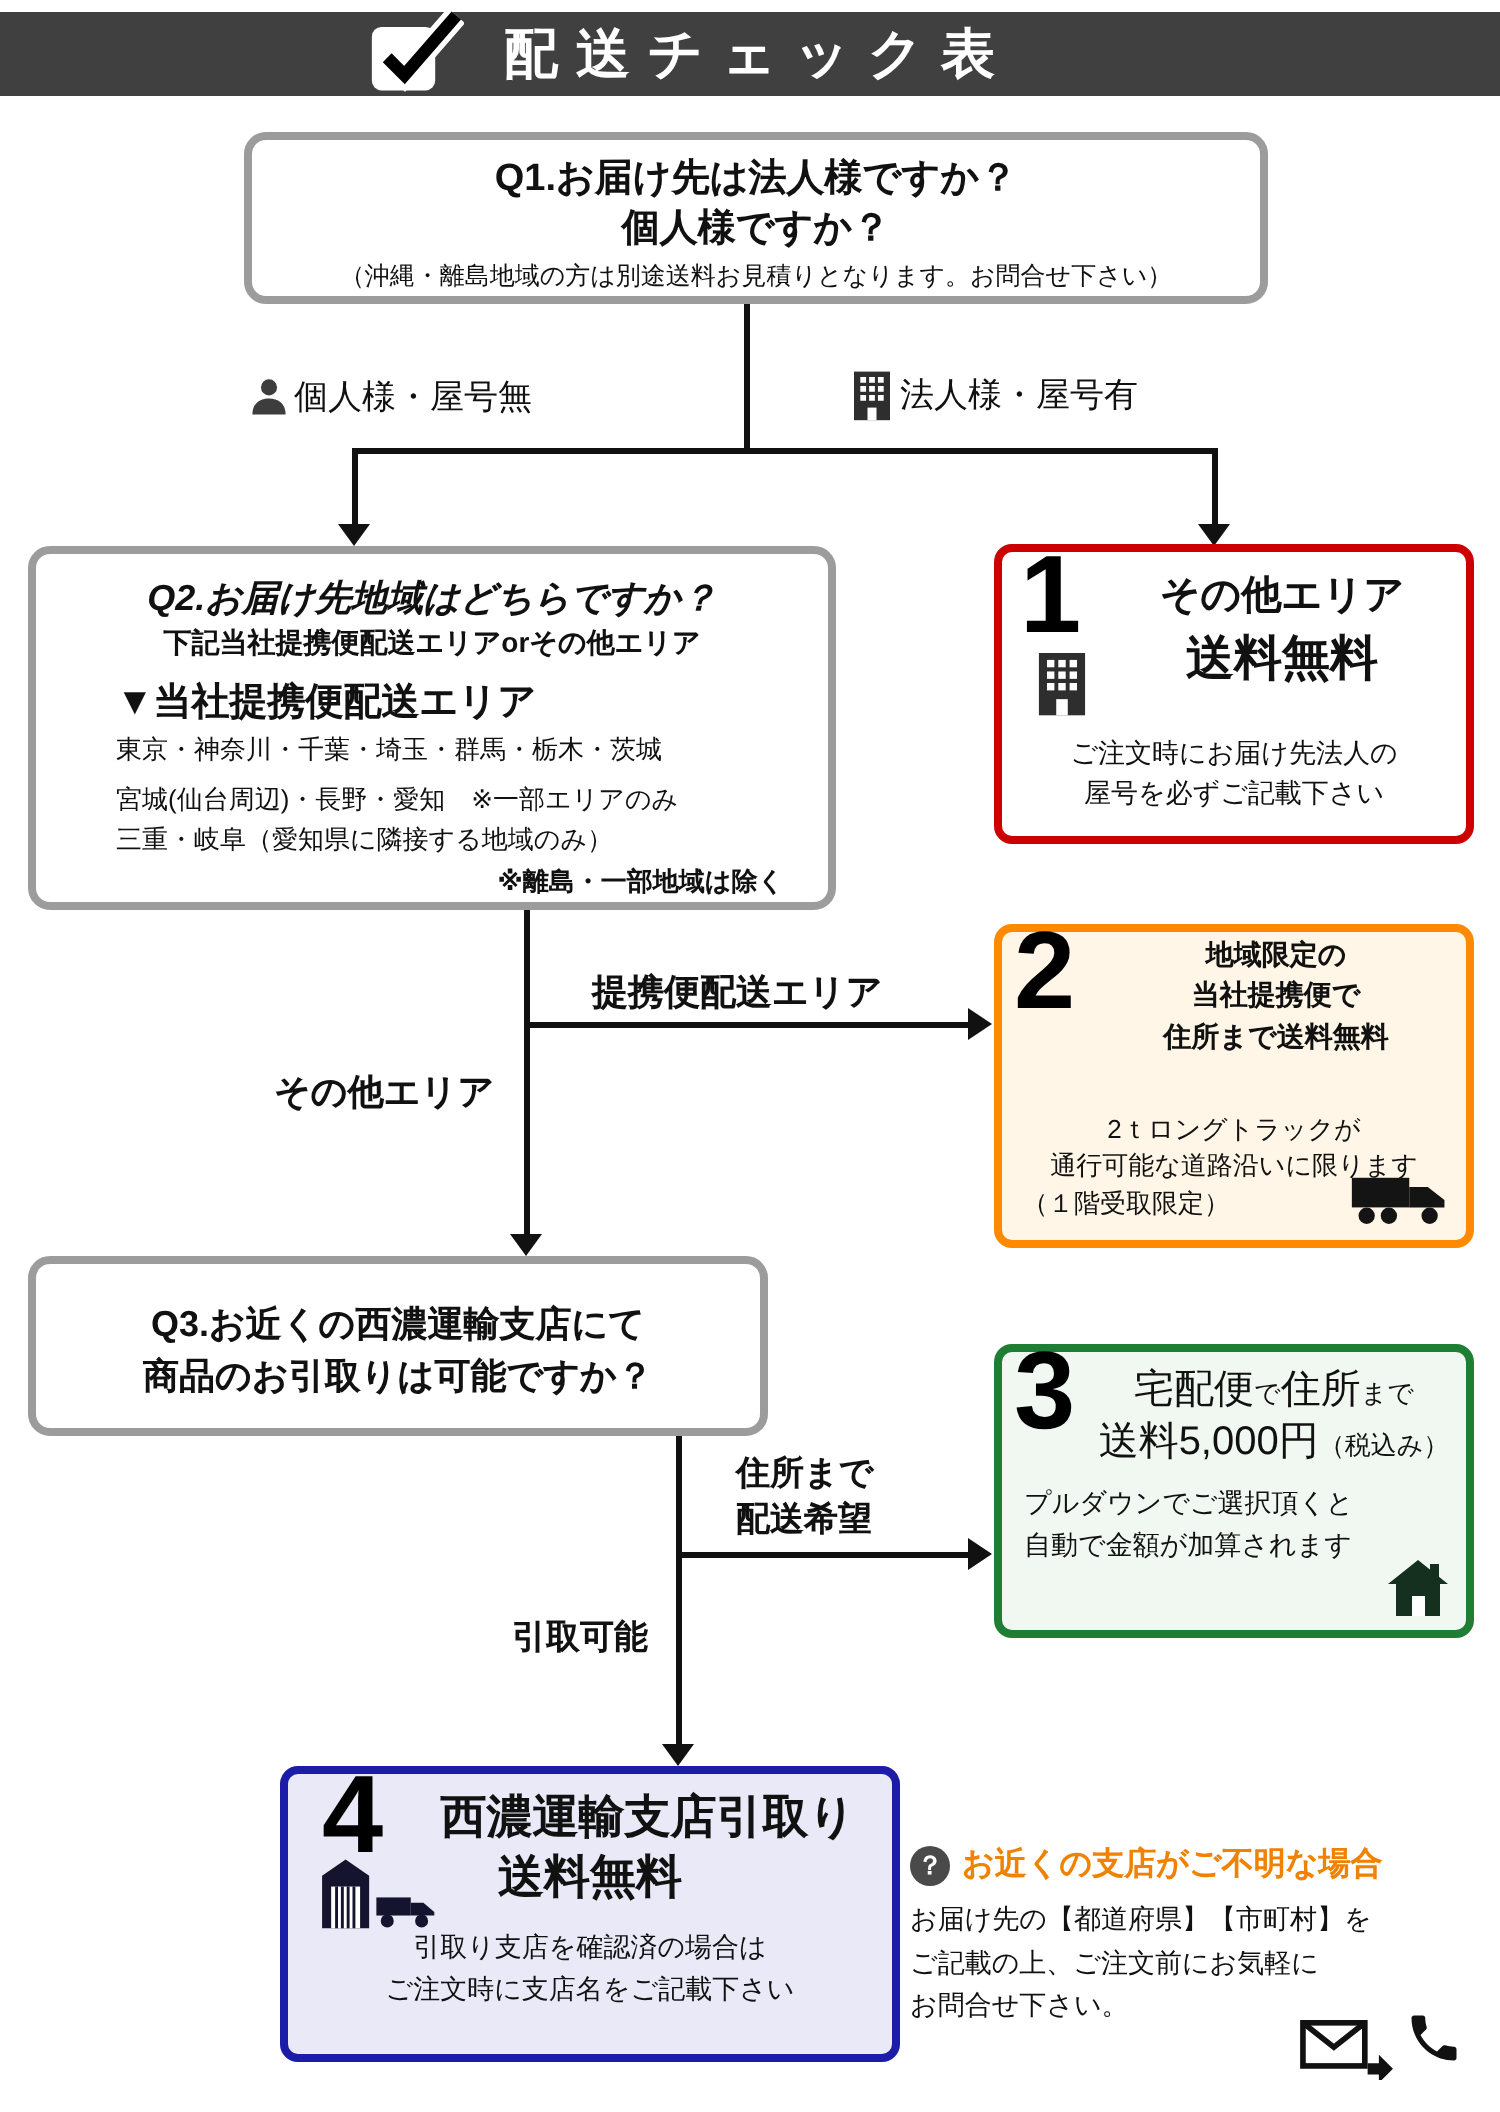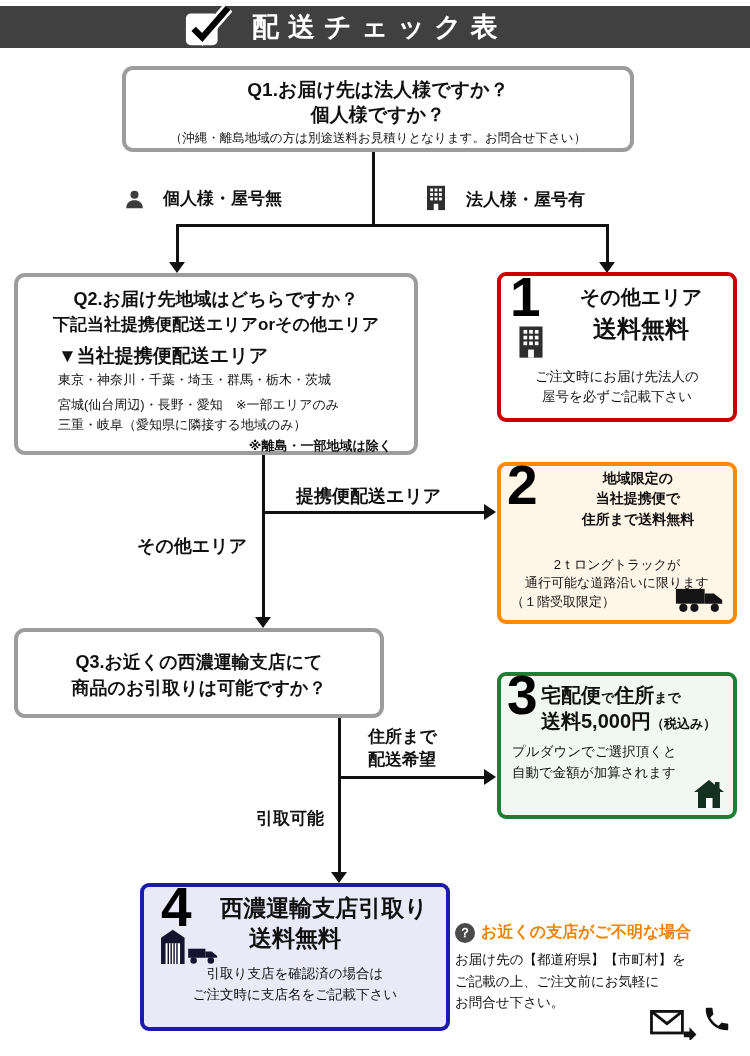--- a/index.html
+++ b/index.html
@@ -14,43 +14,43 @@
   .header-title { position:absolute; left:252px; top:0; height:42px; line-height:42px;
                   color:#fff; font-size:27px; font-weight:bold; letter-spacing:9px; white-space:nowrap; }
 
   
   .qbox { position:absolute; background:#fff; border:4px solid #9c9c9c; border-radius:11px; }
   #q1 { left:122px; top:66px; width:512px; height:86px; text-align:center; padding-top:7px; }
   .q1-line { font-size:19px; font-weight:bold; line-height:1.32; }
   .q1-note { font-size:12.5px; margin-top:3px; }
 
   #q2 { left:14px; top:273px; width:404px; height:182px; padding-top:10px; }
-  .q2-l1 { font-size:18px; font-weight:bold; text-align:center; }
-  .q2-l2 { font-size:17px; font-weight:bold; text-align:center; margin-top:2px; }
+  .q2-l1 { font-size:18px; font-weight:bold; text-align:center;font-style:italic; }
+  .q2-l2 { font-size:14px; font-weight:bold; text-align:center; margin-top:2px; }
   .q2-areas { padding-left:40px; margin-top:7px; }
   .q2-ah { font-size:19px; font-weight:bold; }
   .q2-ar { font-size:13px; margin-top:2px; }
   .q2-gap { margin-top:7px; }
   .q2-note { font-size:13px; font-weight:bold; text-align:right; padding-right:22px; margin-top:3px; }
 
   #q3 { left:14px; top:628px; width:370px; height:90px; text-align:center; padding-top:17px; }
   .q3-line { font-size:18px; font-weight:bold; line-height:1.45; }
 
   
   .line { position:absolute; background:#111; }
   .arr-down { position:absolute; width:0; height:0;
               border-left:8px solid transparent; border-right:8px solid transparent;
               border-top:11px solid #111; }
   .arr-right { position:absolute; width:0; height:0;
                border-top:8px solid transparent; border-bottom:8px solid transparent;
                border-left:12px solid #111; }
 
   
-  .blabel { position:absolute; display:flex; align-items:flex-end; gap:18px;
-            font-size:17px; font-weight:bold; white-space:nowrap; }
+  .blabel { position:absolute; display:flex; align-items:center; gap:2px;
+            font-size:17px; font-weight:normal; white-space:nowrap; }
   .flabel { position:absolute; font-size:18px; font-weight:bold; white-space:nowrap; }
   .flabel.small { font-size:17px; line-height:1.35; }
   .icon svg { display:block; }
 
   
   .rbox { position:absolute; border-radius:9px; }
   #r1 { left:497px; top:272px; width:240px; height:150px; background:#fff;
         border:4px solid var(--result1-border,#cc0000); }
   #r2 { left:497px; top:462px; width:240px; height:162px; background:#fff6e7;
         border:4px solid var(--result2-border,#ff8a00); }
@@ -68,22 +68,22 @@
              font-size:13.5px; line-height:1.5; }
 
   .r2-title { position:absolute; left:44px; top:2px; width:186px; text-align:center;
               font-weight:bold; line-height:1.28; }
   .big { font-size:14px; } .smallp { font-size:14px; }
   .r2-note { position:absolute; left:0; top:90px; width:100%; text-align:center;
              font-size:13px; line-height:1.42; }
   .r2-note3 { position:absolute; left:10px; top:127px; font-size:13px; }
   .r2-truck { position:absolute; right:8px; bottom:6px; }
 
-  .r3-title { position:absolute; left:40px; top:6px; width:192px; 
-              font-weight:bold; line-height:1.32; }
+  .r3-title { position:absolute; left:40px; top:6px; width:192px; text-align:center;
+              font-weight:normal; line-height:1.32; }
   .big3 { font-size:20px; } .smallp3 { font-size:13px; }
   .r3-note { position:absolute; left:11px; top:66px; font-size:13.5px; line-height:1.55; }
   .r3-house { position:absolute; right:8px; bottom:6px; }
 
   .r4-title1 { position:absolute; left:56px; top:6px; width:248px; text-align:center;
                font-size:23px; font-weight:bold; }
   .r4-title2 { position:absolute; left:0; top:36px; width:100%; text-align:center;
                font-size:23px; font-weight:bold; }
   .r4-icon { position:absolute; left:16px; top:40px; }
   .r4-note { position:absolute; left:0; top:77px; width:100%; text-align:center;

